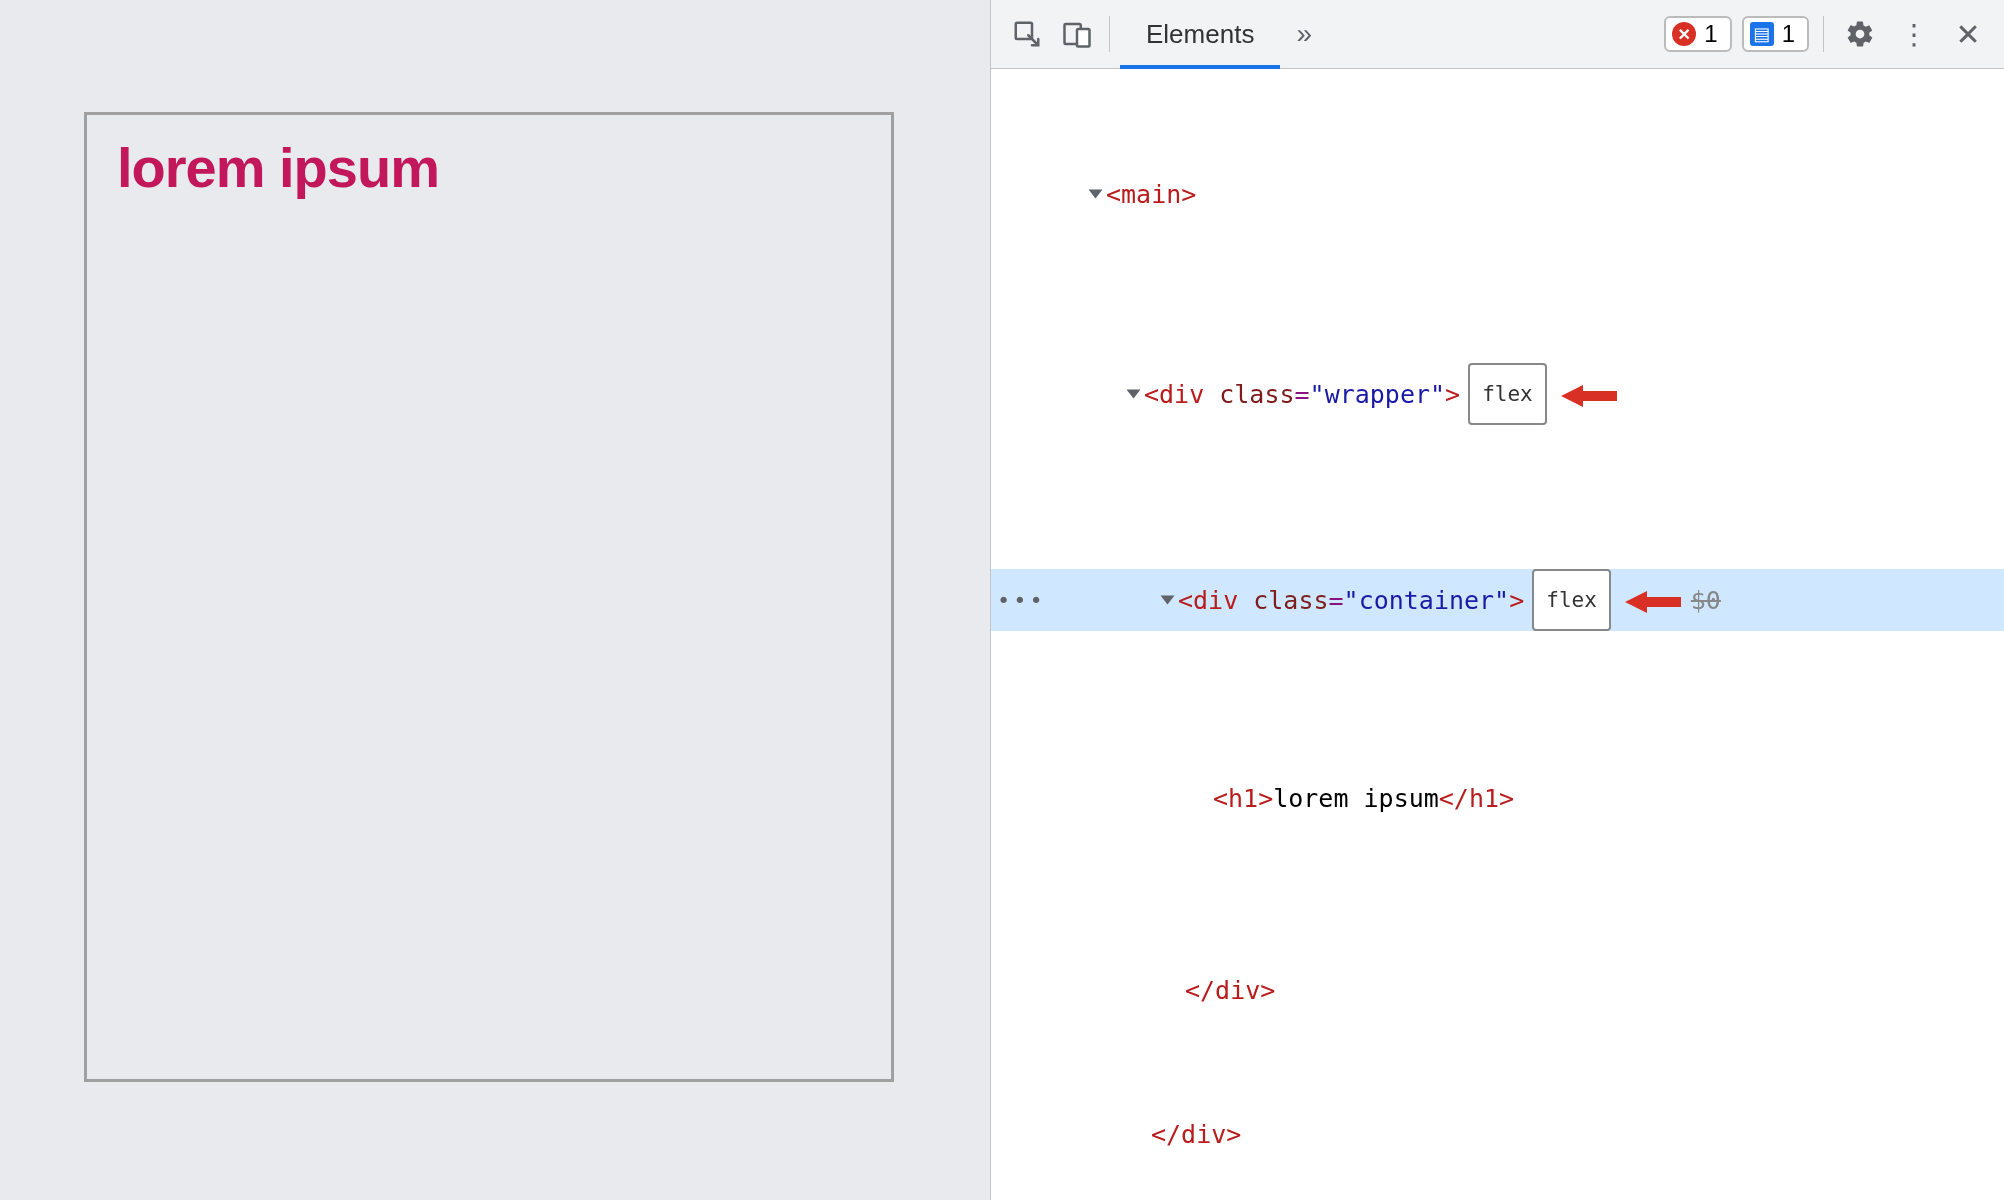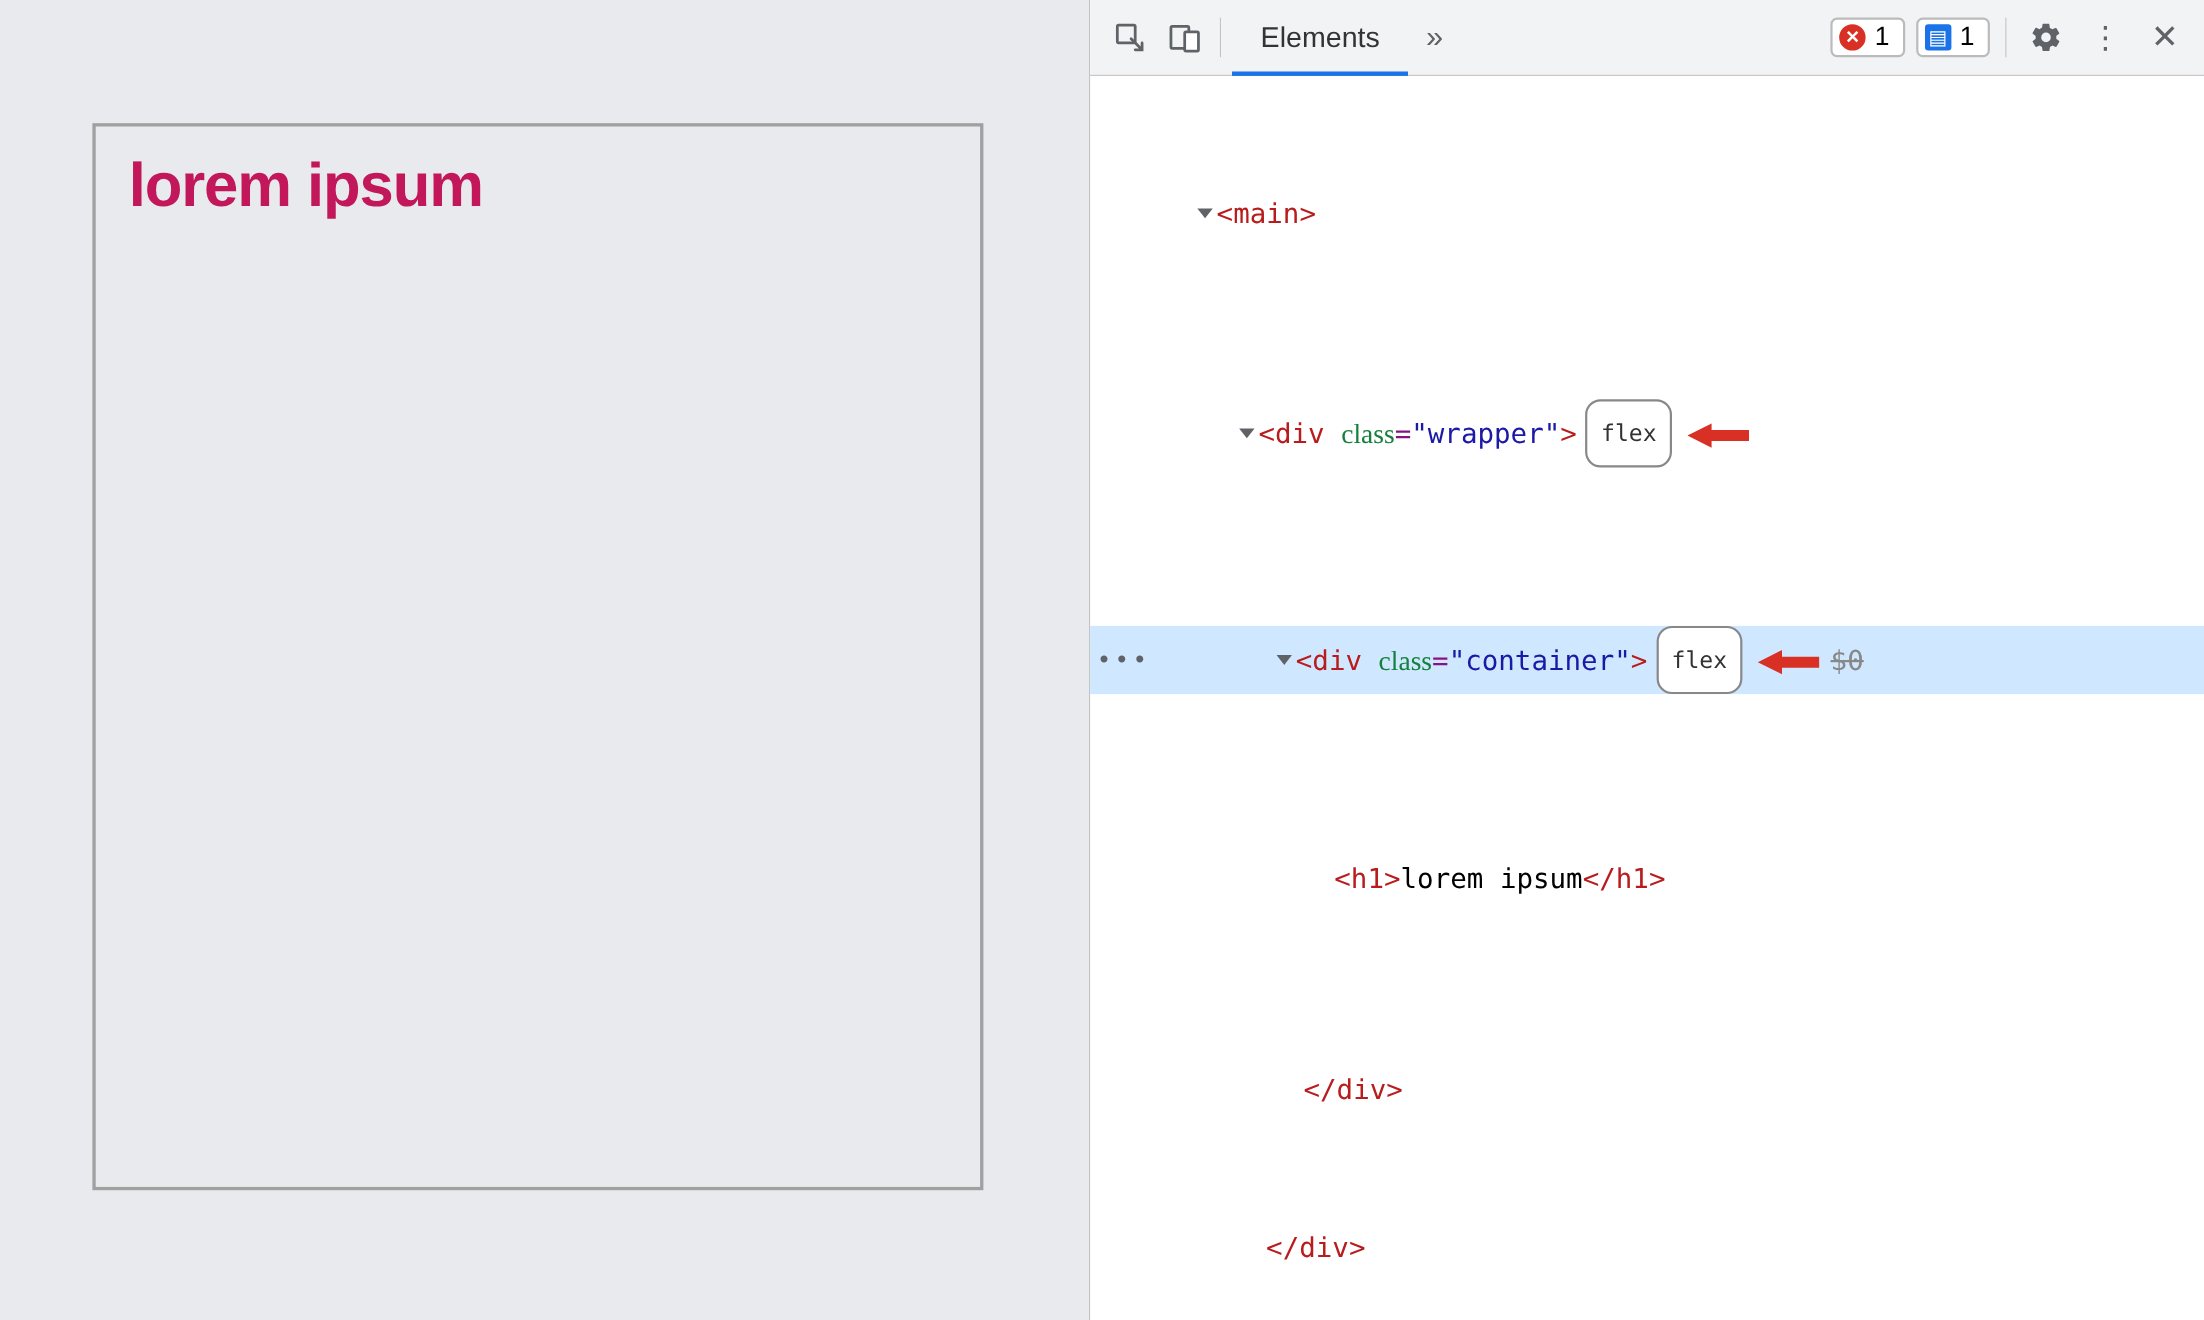--- a/index.html
+++ b/index.html
@@ -91,28 +91,28 @@
     border-bottom:1px solid #c4c4c4;
   }
   .dom-row { padding-left:0; position:relative; }
   .dom-row.selected { background:#cfe8ff; }
   .dom-row .ellipsis {
     position:absolute; left:6px; top:8px;
     color:#5f6368; letter-spacing:3px; font-size:22px;
   }
   .caret { display:inline-block; width:0;height:0; border-left:9px solid #5f6368; border-top:7px solid transparent; border-bottom:7px solid transparent; transform:rotate(90deg); margin-right:6px; vertical-align:2px;}
   .tag-angle { color:#b91c1c; }
-  .attr-name { color:#15803d;font-family:Liberation Serif, serif; }
+  .attr-name { color:#7f1d1d; }
   .attr-eq { color:#881280; }
   .attr-val { color:#1a1aa6; }
   .txt-node { color:#000; }
   .flex-badge {
     display:inline-block;
     border:2px solid #888;
-    border-radius:14px;
+    border-radius:4px;
     padding:15px 12px;
     font-size:21px;
     background:#fff;
     color:#333;
     vertical-align:2px;
     margin-left:8px;
     line-height:28px;
     font-family:Menlo,monospace;
   }
   .sel0 {

